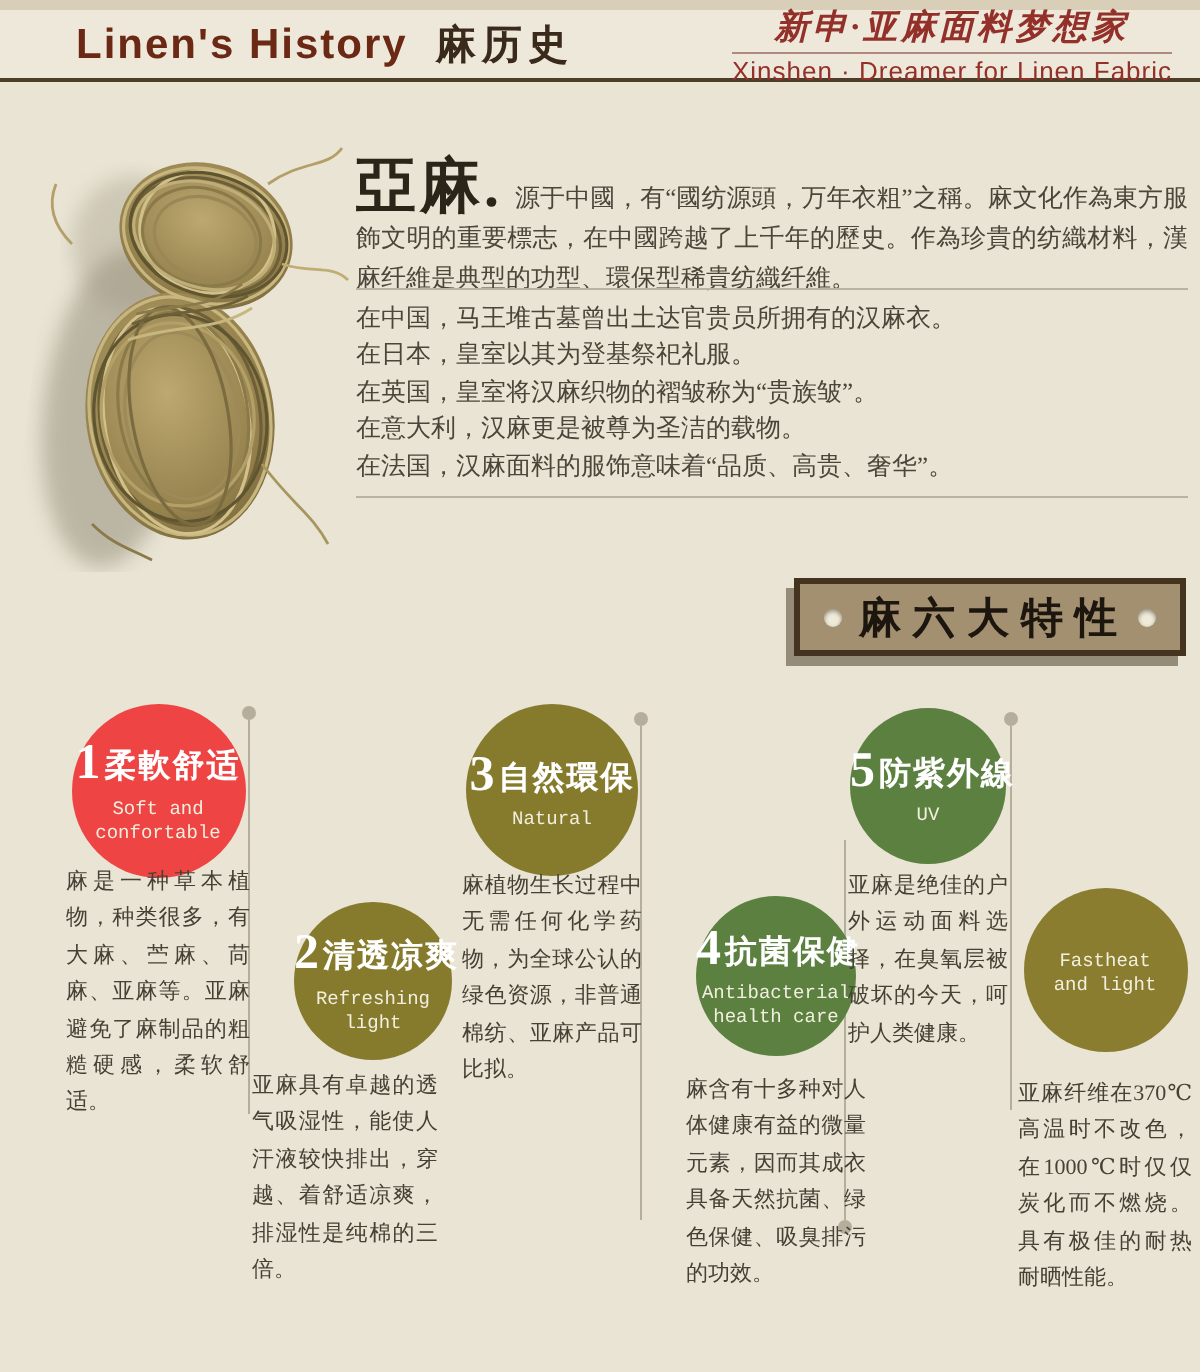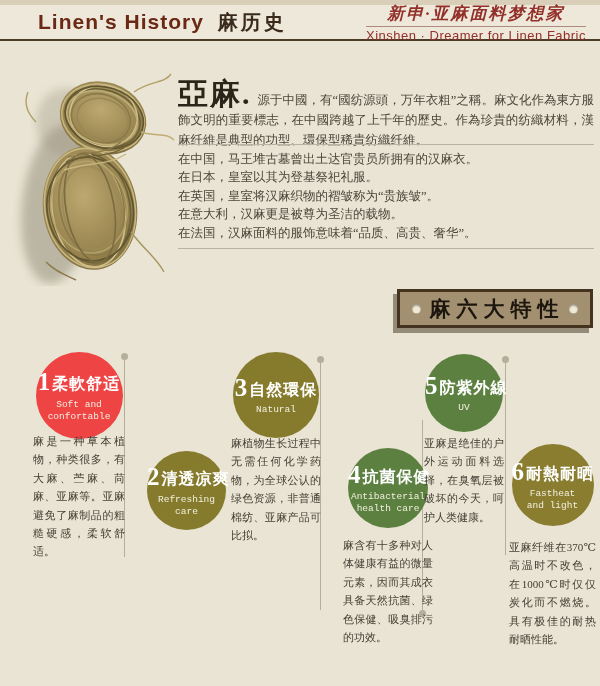--- a/index.html
+++ b/index.html
@@ -169,22 +169,23 @@
       <div class="fc-en">Soft and
 confortable</div>
     </div>
     <p class="feat-desc">麻是一种草本植物，种类很多，有大麻、苎麻、苘麻、亚麻等。亚麻避免了麻制品的粗糙硬感，柔软舒适。</p>
   </div>
 
   <div class="feature" id="f2">
     <div class="feat-circle" style="background: rgb(134, 123, 45);">
       <div class="fc-title"><span class="fc-num">2</span><span>清透凉爽</span></div>
       <div class="fc-en">Refreshing
-care</div>
-    </div>
+light</div>
+    </div>
+    <p class="feat-desc">亚麻具有卓越的透气吸湿性，能使人汗液较快排出，穿越、着舒适凉爽，排湿性是纯棉的三倍。</p>
   </div>
 
   <div class="feature" id="f3">
     <div class="feat-circle" style="background: rgb(134, 123, 45);">
       <div class="fc-title"><span class="fc-num">3</span><span>自然環保</span></div>
       <div class="fc-en">Natural</div>
     </div>
     <p class="feat-desc">麻植物生长过程中无需任何化学药物，为全球公认的绿色资源，非普通棉纺、亚麻产品可比拟。</p>
   </div>
 
@@ -200,20 +201,19 @@
   <div class="feature" id="f5">
     <div class="feat-circle" style="background: rgb(92, 128, 64);">
       <div class="fc-title"><span class="fc-num">5</span><span>防紫外線</span></div>
       <div class="fc-en">UV</div>
     </div>
     <p class="feat-desc">亚麻是绝佳的户外运动面料选择，在臭氧层被破坏的今天，呵护人类健康。</p>
   </div>
 
   <div class="feature" id="f6">
     <div class="feat-circle" style="background: rgb(138, 125, 47);">
-      <div class="fc-title"><span class="fc-num">6</span><span>耐熱耐晒</span></div>
       <div class="fc-en">Fastheat
 and light</div>
     </div>
     <p class="feat-desc">亚麻纤维在370℃高温时不改色，在1000℃时仅仅炭化而不燃烧。具有极佳的耐热耐晒性能。</p>
   </div>
 
 </div>
 
 </body></html>

